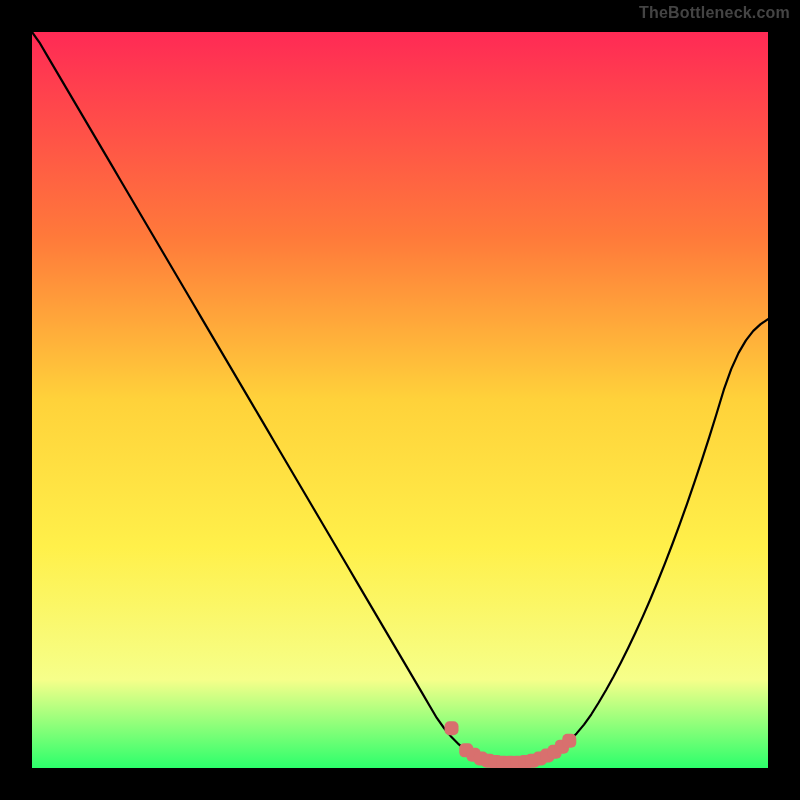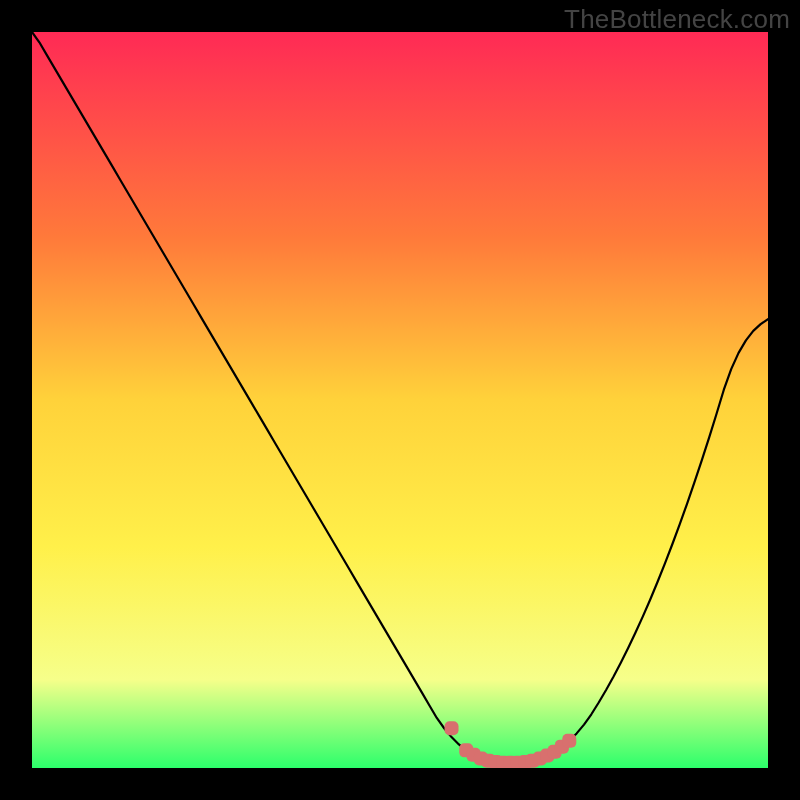--- a/index.html
+++ b/index.html
@@ -15,22 +15,22 @@
     position: relative;
     width: 800px;
     height: 800px;
     background: #000;
   }
   .watermark {
     position: absolute;
     top: 4px;
     right: 10px;
     color: #444;
-    font-size: 26px;
-    font-weight: 400;
+    font-size: 16px;
+    font-weight: 700;
     letter-spacing: 0.2px;
     z-index: 5;
   }
   .plot-wrap {
     position: absolute;
     left: 32px;
     top: 32px;
     width: 736px;
     height: 736px;
   }

